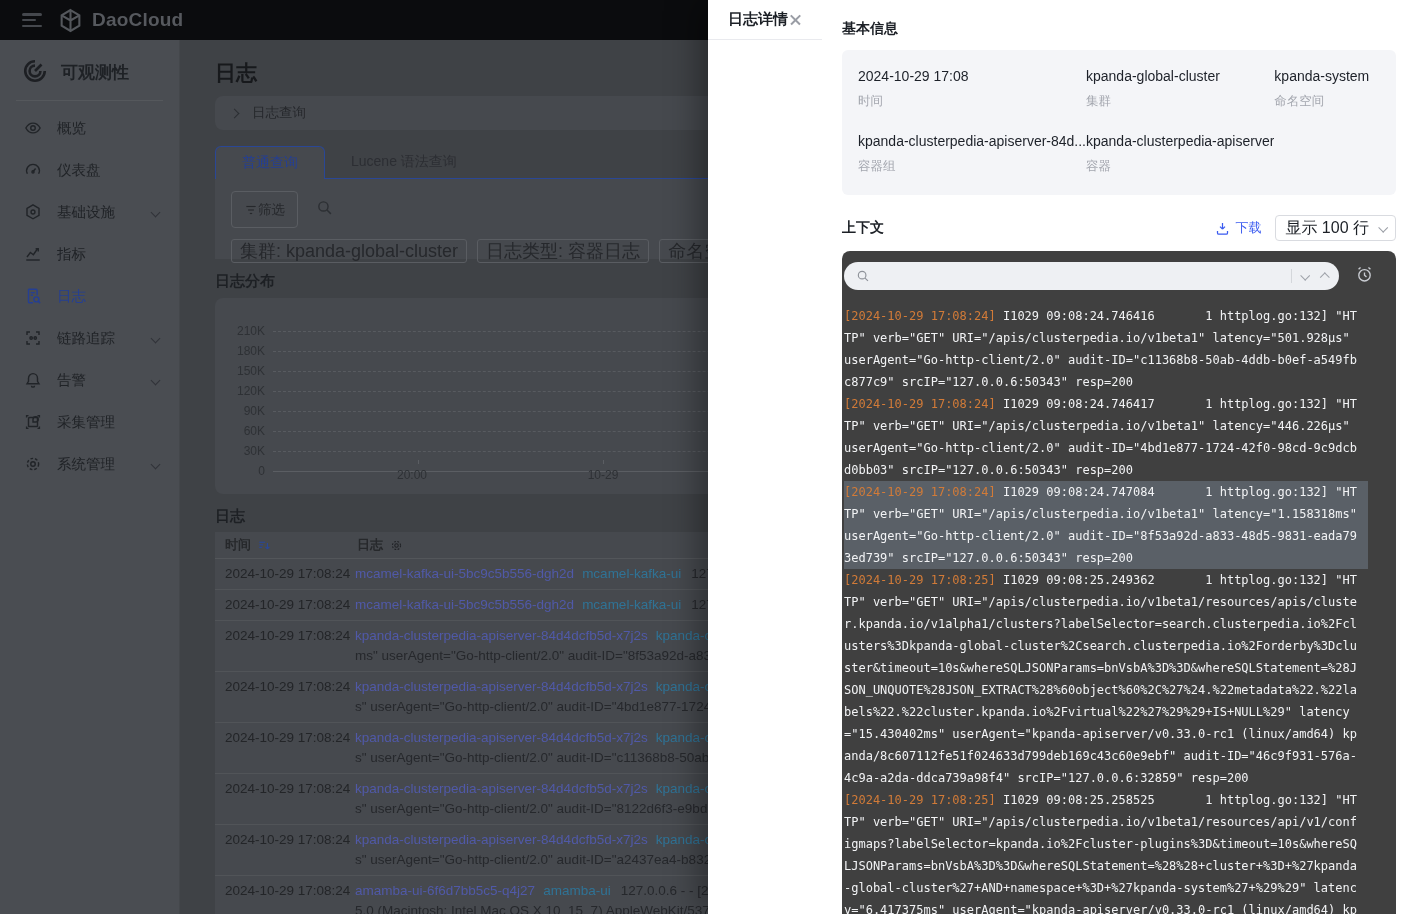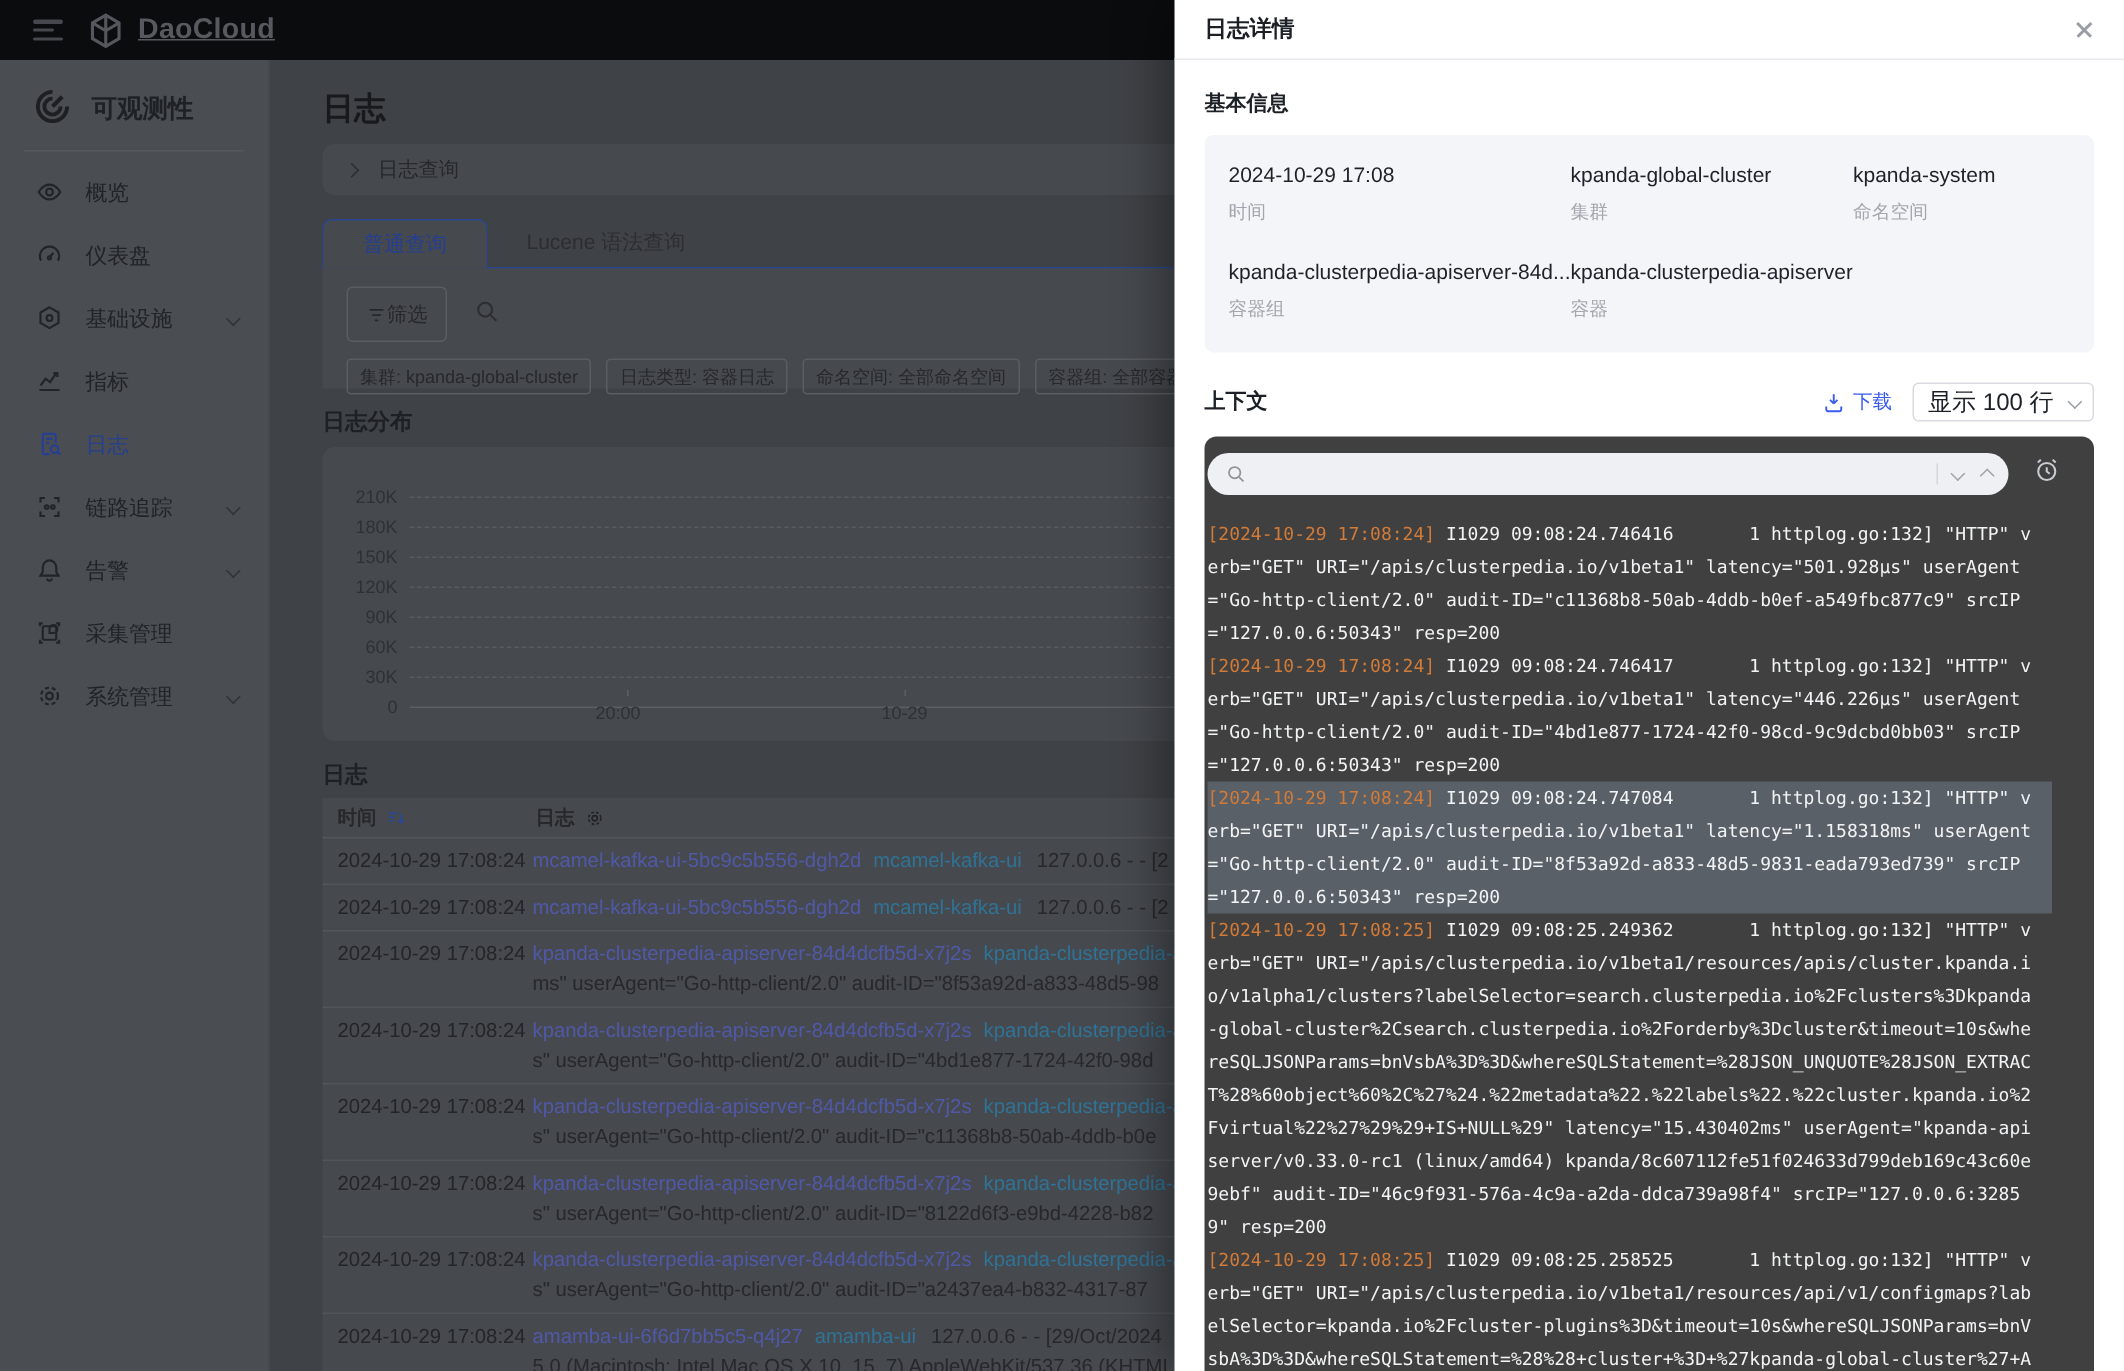--- a/index.html
+++ b/index.html
@@ -7,21 +7,21 @@
     font-family:"Liberation Sans","DejaVu Sans",sans-serif; }
 
   
   .topbar { position:absolute; left:0; top:0; width:1416px; height:40px; background:#0b0c0e;
     display:flex; align-items:center; padding-left:14px; z-index:1; }
   .burger { width:20px; height:14px; display:flex; flex-direction:column; justify-content:space-between; margin:0 16px 0 8px; cursor:pointer; }
   .burger i { display:block; height:2.5px; background:#45484d; border-radius:2px; }
   .burger i:nth-child(2){ width:70%; }
   .brand { display:flex; align-items:center; gap:9px; }
   .brand svg { width:25px; height:25px; stroke:#54575c; fill:none; stroke-width:2; }
-  .brand-name { color:#56595e; font-size:19px; font-weight:bold; letter-spacing:.2px;text-decoration:underline; }
+  .brand-name { color:#56595e; font-size:19px; font-weight:bold; letter-spacing:.2px; }
 
   .sidebar { position:absolute; left:0; top:40px; width:180px; height:874px; background:#4a4d52; border-right:1px solid #44474b; }
   .sb-title { display:flex; align-items:flex-end; gap:13px; padding:18px 0 14px 22px; }
   .sb-title svg { width:26px; height:26px; stroke:#1d1f23; fill:none; stroke-width:2.4; }
   .sb-title-text { font-size:17px; font-weight:bold; color:#1e2125; }
   .sb-div { height:1px; background:#55585c; margin:2px 16px 6px 16px; }
   .nav-item { height:42px; display:flex; align-items:center; padding:0 14px 0 24px; cursor:pointer; color:#202327; }
   .nav-item .nav-ic { width:18px; height:18px; flex:none; }
   .nav-item svg { width:18px; height:18px; stroke:#212428; fill:none; stroke-width:1.9; }
   .nav-label { font-size:14.5px; margin-left:15px; flex:1; font-weight:500; }
@@ -39,21 +39,21 @@
   .tab { font-size:14px; padding:0 26px; height:33px; display:flex; align-items:center; cursor:pointer; color:#2c2e33; font-weight:500; }
   .tab.active { background:#46494e; border:1px solid #2a4796; border-bottom:none; border-radius:6px 6px 0 0; color:#253f93; margin-bottom:-1px; }
 
   .filter-panel { width:1175px; height:80px; background:#46494e; padding:12px 16px 0 16px; }
   .filter-row { display:flex; align-items:center; }
   .btn-filter { height:37px; border:1px solid #5a5d62; border-radius:4px; background:transparent; display:flex; align-items:center; gap:0; padding:0 12px; font-size:13.5px; color:#26282c; font-weight:500; cursor:pointer; }
   .btn-filter svg { width:14px; height:14px; stroke:#26282c; stroke-width:2; }
   .search-ic { margin-left:18px; }
   .search-ic svg { width:17px; height:17px; stroke:#2c2f33; stroke-width:2; fill:none; }
   .chips { display:flex; gap:10px; margin-top:11px; }
-  .chip { height:24px; border:1px solid #5a5d62; border-radius:3px; padding:0 8px; font-size:12px; color:#26282c; display:flex; align-items:center; white-space:nowrap; }
+  .chip { height:24px; border:1px solid #5a5d62; border-radius:3px; padding:0 8px; font-size:18px; color:#26282c; display:flex; align-items:center; white-space:nowrap; }
 
   .section-label { margin-top:13px; font-size:15px; font-weight:bold; color:#1d2024; }
   .chart-panel { width:1175px; height:196px; background:#46494e; border-radius:8px; margin-top:7px; padding:26px 20px 0 12px; position:relative; }
   .plot { position:relative; height:140px; }
   .gridrow { position:absolute; left:0; right:0; display:flex; align-items:center; }
   .ylab { width:38px; text-align:right; font-size:12px; color:#2e3135; flex:none; }
   .gline { flex:1; border-top:1px dashed #585b60; margin-left:8px; height:0; }
   .gline.solid { border-top:1px solid #5b5e63; }
   .xticks { position:relative; height:20px; margin-left:46px; }
   .xtick { position:absolute; top:4px; transform:translateX(-50%); font-size:12px; color:#2e3135; }
@@ -65,22 +65,22 @@
   .t-col-log { flex:1; display:flex; align-items:center; gap:7px; padding-left:2px; }
   .t-head svg { width:13px; height:13px; }
   .t-row { display:flex; border-bottom:1px solid #515458; padding:5px 0; }
   .t-time { width:140px; padding-left:10px; flex:none; font-size:13.5px; color:#232528; line-height:20px; }
   .t-msg { flex:1; font-size:13.5px; line-height:20px; color:#26282c; overflow:hidden; }
   .t-line { white-space:nowrap; overflow:hidden; }
   .pod-link { color:#5059a8; margin-right:8px; }
   .ctr-link { color:#2f7396; margin-right:10px; }
 
   
-  .drawer { position:absolute; right:0; top:0; width:633px; height:914px; background:#ffffff; z-index:5;
-    box-shadow:-10px 0 30px rgba(0,0,0,.35); display:flex; flex-direction:column; }
+  .drawer { position:absolute; right:0; top:0; width:708px; height:914px; background:#ffffff; z-index:5;
+    box-shadow:-10px 0 30px rgba(0,0,0,.35); display:flex; flex-direction:row; }
   .d-head { height:40px; flex:none; border-bottom:1px solid #e9eaee; display:flex; align-items:center; justify-content:space-between; padding:0 18px 0 20px; }
   .d-title { font-size:15px; font-weight:bold; color:#1c2026; }
   .close-x { width:16px; height:16px; position:relative; cursor:pointer; }
   .close-x::before,.close-x::after { content:""; position:absolute; left:1px; top:7px; width:13px; height:1.6px; background:#9a9da5; }
   .close-x::before { transform:rotate(45deg); } .close-x::after { transform:rotate(-45deg); }
   .d-body { flex:1; padding:20px 20px 0 20px; display:flex; flex-direction:column; overflow:hidden; }
   .d-section { font-size:14px; font-weight:bold; color:#1c2026; }
   .info-card { margin-top:12px; background:#f4f5f8; border-radius:6px; padding:17px 16px 20px 16px;
     display:grid; grid-template-columns:1fr 1fr 1fr; row-gap:22px; }
   .info-value { font-size:14px; color:#1d2129; line-height:19px; white-space:nowrap; overflow:hidden; }

